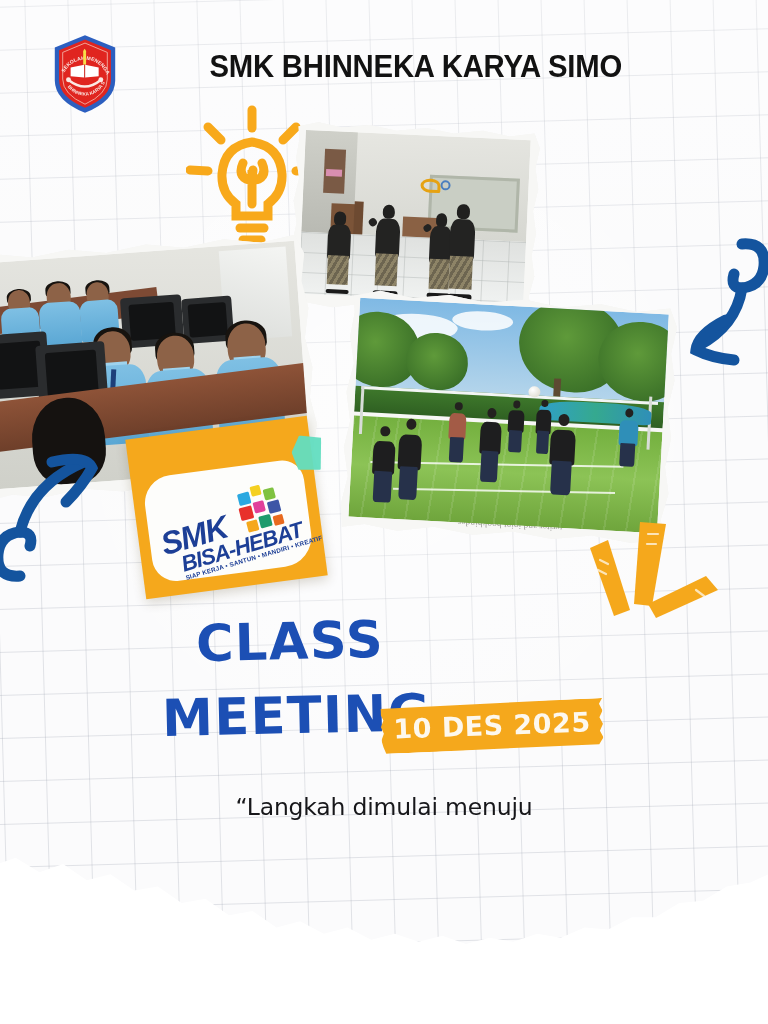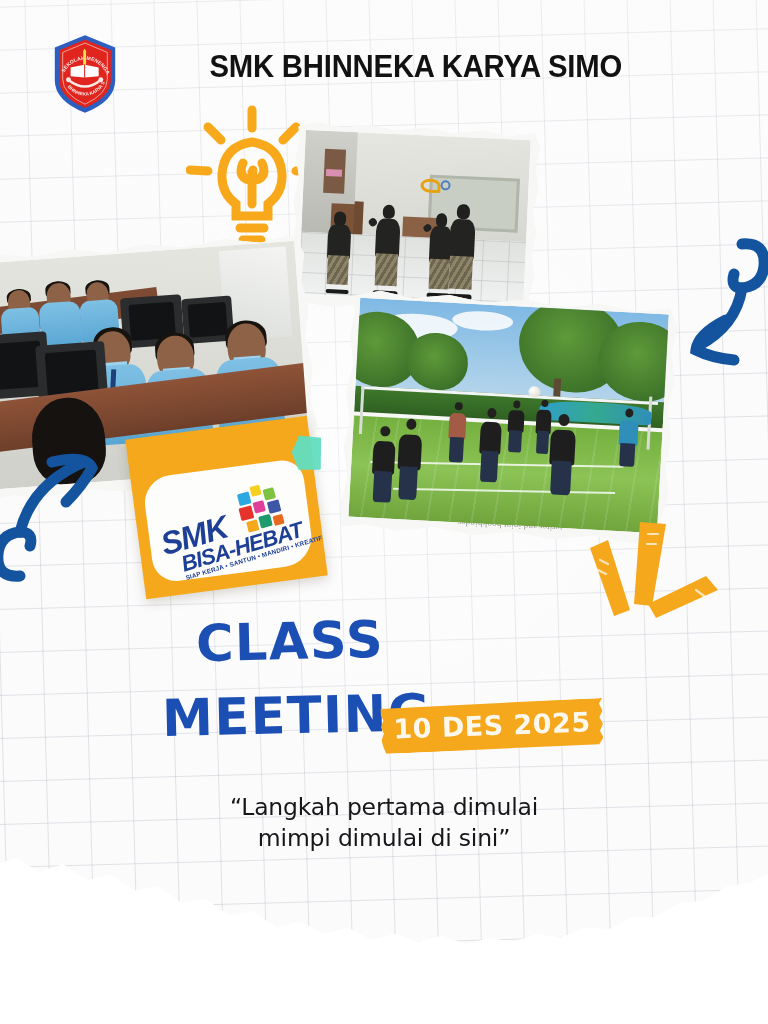--- a/index.html
+++ b/index.html
@@ -594,19 +594,18 @@
         <line x1="80" y1="16" x2="90" y2="16"></line>
         <line x1="79" y1="26" x2="88" y2="26"></line>
         <line x1="32" y1="42" x2="40" y2="46"></line>
         <line x1="30" y1="52" x2="38" y2="56"></line>
         <line x1="128" y1="72" x2="136" y2="78"></line>
       </g>
     </svg>
   </div>
 
   <div id="quote">
-    <span>“Langkah pertama dimulai</span>
-    <span>mimpi dimulai di sini”</span>
+    <span>“Langkah dimulai menuju</span>
   </div>
 
   <div id="torn-bottom"></div>
 
 </div>
 
 </body></html>

